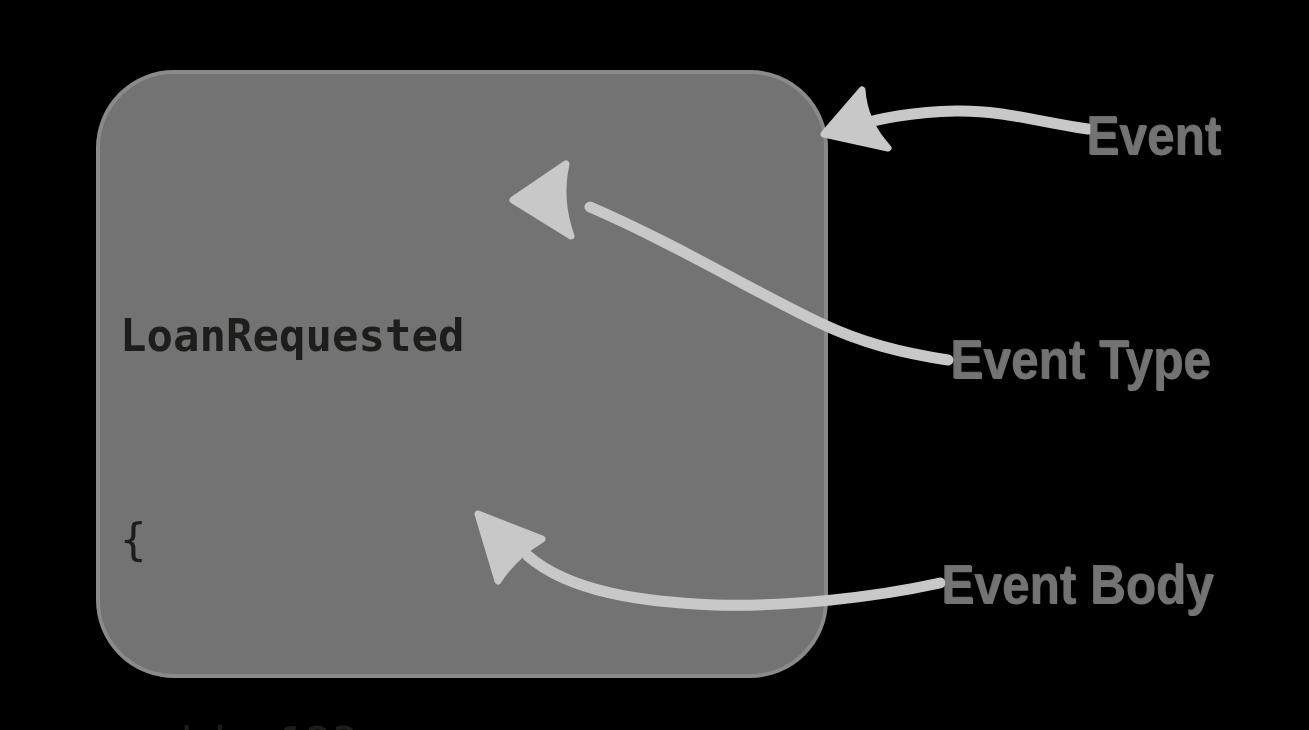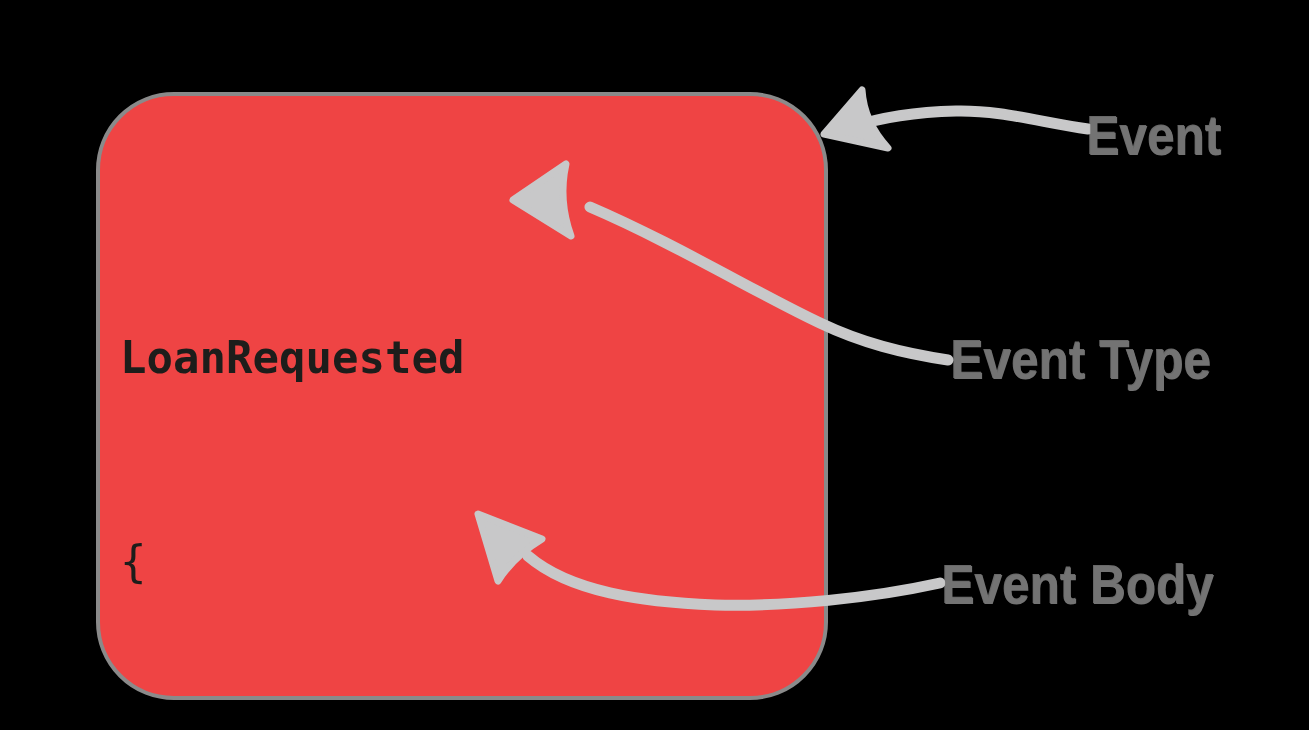--- a/index.html
+++ b/index.html
@@ -15,26 +15,25 @@
     background: #000000;
     overflow: hidden;
   }
   
   .event-card {
     position: absolute;
     left: 96px;
     top: 70px;
     width: 732px;
     height: 608px;
-    background: #ef4444;
+    background: #737373;
     border: 4px solid #8A8A8A;
     border-radius: 78px;
     box-sizing: border-box;
     z-index: 1;
-    margin-top: 22px;
   }
   .code-block {
     position: absolute;
     left: 20px;
     top: 92px;
     font-family: "DejaVu Sans Mono", "Liberation Mono", monospace;
     font-size: 44px;
     line-height: 68px;
     color: #1D1D1B;
     white-space: pre;

